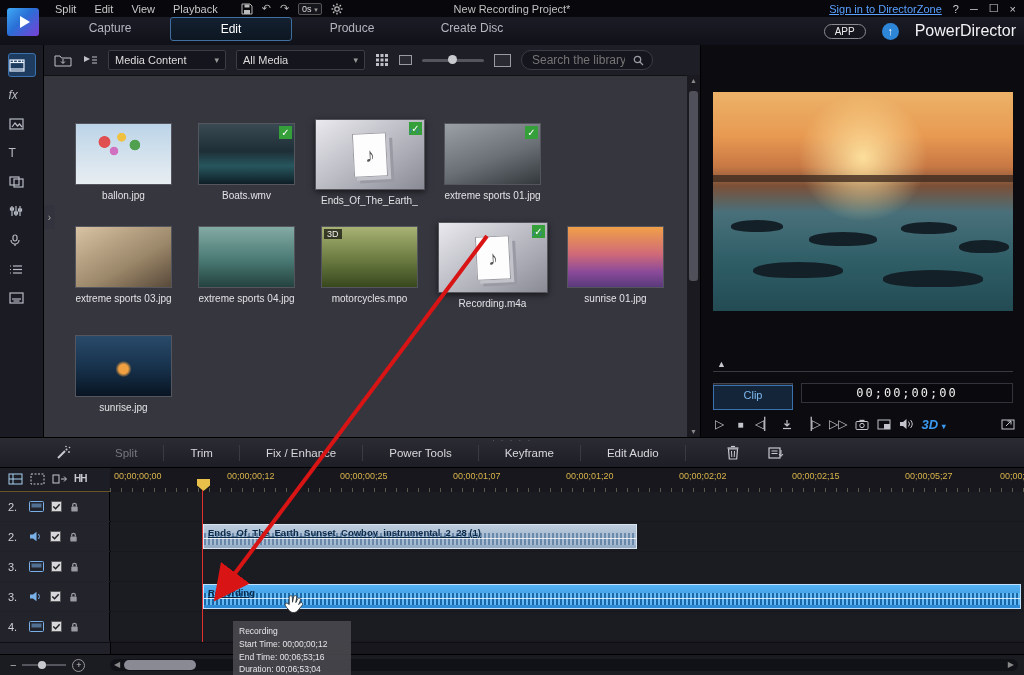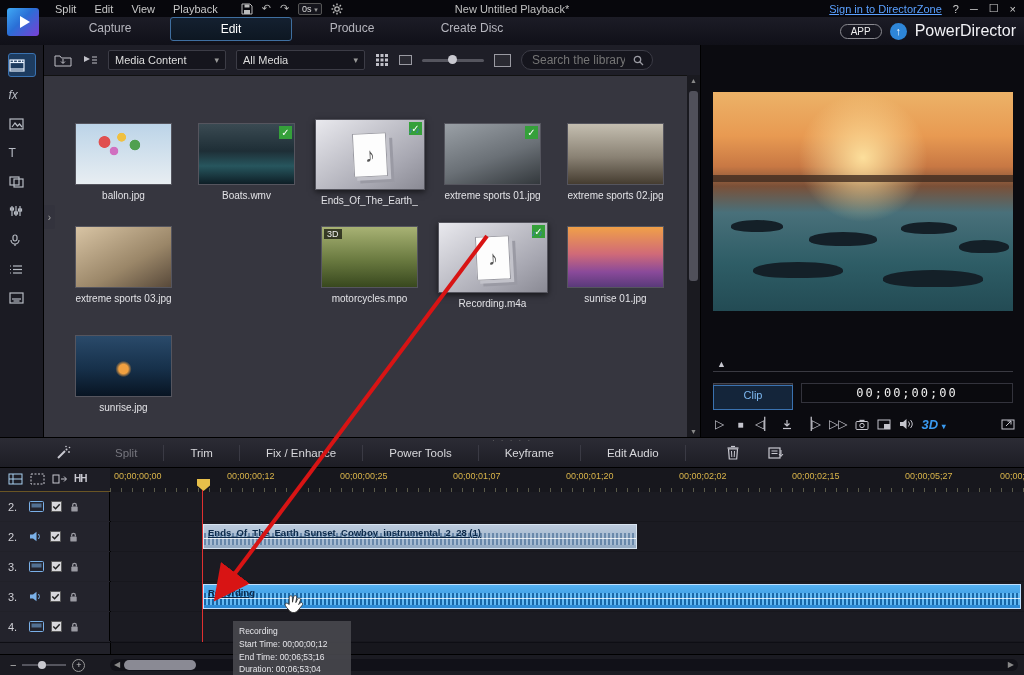--- a/index.html
+++ b/index.html
@@ -24,21 +24,21 @@
             background:linear-gradient(135deg,#3fa9f5 0%,#2a6fd6 45%,#7a3fd6 100%);
             display:flex;align-items:center;justify-content:center;}
   #app-logo .tri{width:0;height:0;border-left:10px solid #fff;border-top:6px solid transparent;border-bottom:6px solid transparent;margin-left:3px;}
 
   
   #tabbar{position:absolute;top:17px;left:0;right:0;height:28px;background:linear-gradient(#1c1c26,#101018);
           display:flex;align-items:flex-start;z-index:10;}
   .tabs{display:flex;margin-left:50px;}
   .tab{width:120px;text-align:center;font-size:12px;color:#b5b5bd;height:22px;line-height:22px;}
   .tab.active{background:linear-gradient(#142030,#0d1722);border:1px solid #3f6fa0;border-radius:3px;color:#fff;}
-  .brand{position:absolute;right:8px;top:0;height:28px;display:flex;align-items:center;gap:8px;}
+  .brand{position:absolute;right:8px;top:0;height:28px;display:flex;align-items:center;gap:16px;}
   .app-pill{border:1px solid #8a8a90;border-radius:9px;padding:1px 10px;font-size:10px;color:#eee;}
   .up-circle{width:17px;height:17px;border-radius:50%;background:#2e86d8;color:#fff;font-size:11px;
              display:flex;align-items:center;justify-content:center;}
   .brand-name{font-size:16px;color:#f2f2f6;}
 
   
   #roomstrip{position:absolute;top:45px;left:0;width:44px;height:392px;background:#1b1b23;
              border-right:1px solid #000;display:flex;flex-direction:column;align-items:center;
              padding-top:8px;gap:7px;box-sizing:border-box;}
   .room{width:26px;height:22px;display:flex;align-items:center;justify-content:flex-start;color:#b8bcc4;font-size:12px;}
@@ -200,21 +200,21 @@
             <line x1="0.5" y1="6" x2="2.3" y2="6"></line>
             <line x1="9.7" y1="6" x2="11.5" y2="6"></line>
             <line x1="2.1" y1="2.1" x2="3.4" y2="3.4"></line>
             <line x1="8.6" y1="8.6" x2="9.9" y2="9.9"></line>
             <line x1="9.9" y1="2.1" x2="8.6" y2="3.4"></line>
             <line x1="3.4" y1="8.6" x2="2.1" y2="9.9"></line>
           </g>
         </svg>
     </span>
   </div>
-  <div id="project-title">New Untitled Playback*</div>
+  <div id="project-title">New Recording Project*</div>
   <div class="tb-right">
     <span class="signin">Sign in to DirectorZone</span>
     <span class="winbtn">?</span>
     <span class="winbtn">─</span>
     <span class="winbtn">☐</span>
     <span class="winbtn">×</span>
   </div>
 </div>
 
 <div id="app-logo">
@@ -376,28 +376,28 @@
           </div>
       </div>
       <div class="mlabel">Ends_Of_The_Earth_S...</div>
     </div>
     <div class="mitem" style="left:400px;top:48px">
       <div class="mthumb t-xs1">
         <span class="chk">✓</span>
       </div>
       <div class="mlabel">extreme sports 01.jpg</div>
     </div>
-    <div class="mitem" style="left:523px;top:48px">
-      <div class="mthumb t-xs2"></div>
-      <div class="mlabel">extreme sports 02.jpg</div>
-    </div>
 
     <div class="mitem" style="left:31px;top:151px">
       <div class="mthumb t-xs3"></div>
       <div class="mlabel">extreme sports 03.jpg</div>
+    </div>
+    <div class="mitem" style="left:154px;top:151px">
+      <div class="mthumb t-xs4"></div>
+      <div class="mlabel">extreme sports 04.jpg</div>
     </div>
     <div class="mitem" style="left:277px;top:151px">
       <div class="mthumb t-moto">
         <span class="badge3d">3D</span>
       </div>
       <div class="mlabel">motorcycles.mpo</div>
     </div>
     <div class="mitem big" style="left:400px;top:151px">
       <div class="mthumb audio-bg">
         <span class="chk">✓</span>

